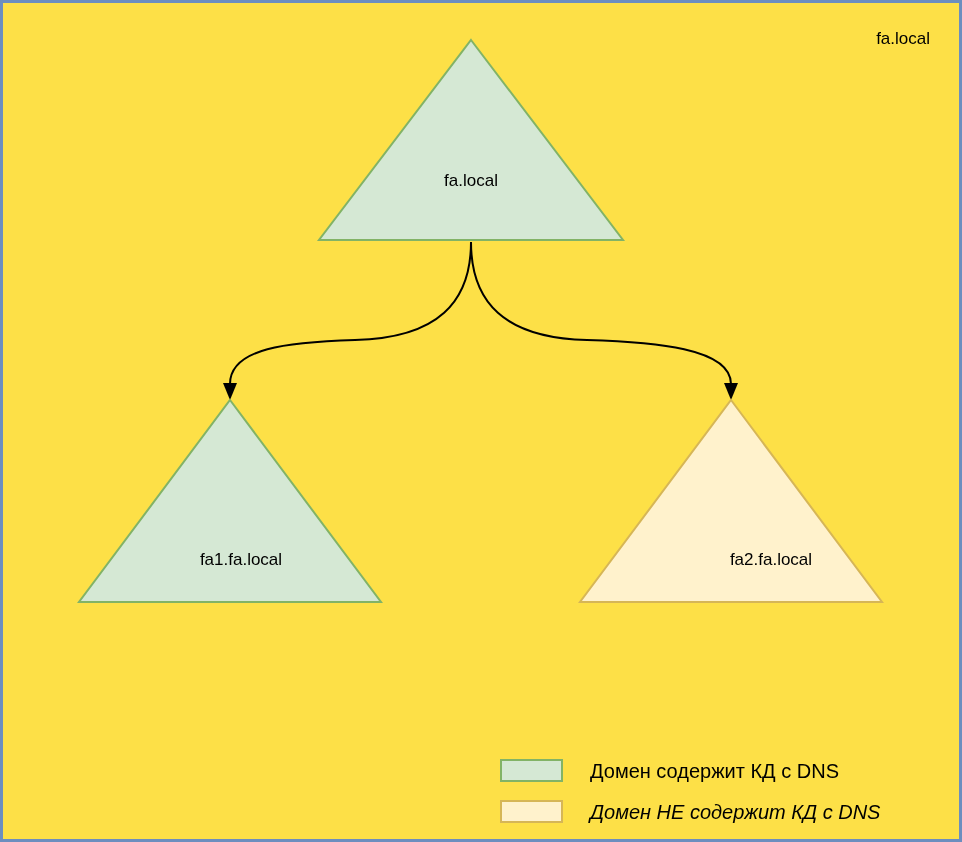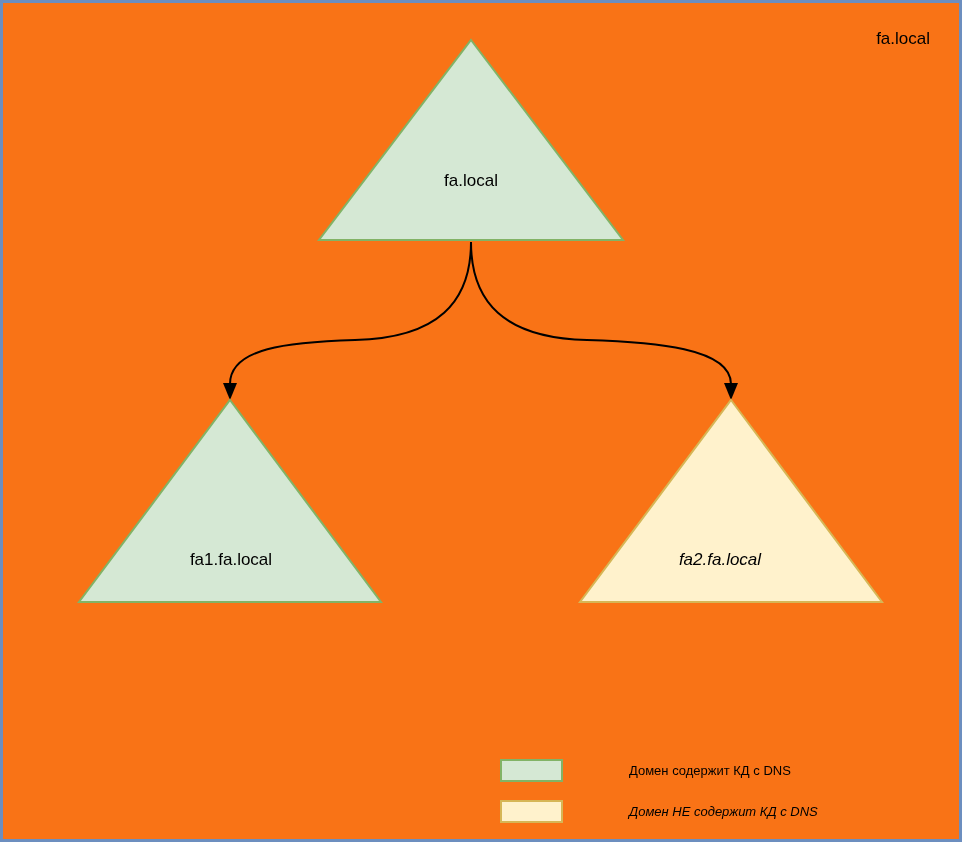--- a/index.html
+++ b/index.html
@@ -43,35 +43,34 @@
     white-space: nowrap;
     color: #000000;
     font-size: 17px;
     line-height: 1.2;
   }
   .legend-label {
     position: absolute;
     left: 590px;
     white-space: nowrap;
     color: #000000;
-    font-size: 13px;
+    font-size: 20px;
     line-height: 1.2;
     transform: translateY(-50%);
-    margin-left: 39px;
   }
   .node-label-root  { left: 471px; top: 181px; }
-  .node-label-left  { left: 231px; top: 560px; }
-  .node-label-right { left: 720px; top: 560px; font-style: italic; }
+  .node-label-left  { left: 241px; top: 560px; }
+  .node-label-right { left: 771px; top: 560px; }
   .legend-label-1 { top: 771px; }
   .legend-label-2 { top: 812px; font-style: italic; }
 </style>
 </head>
 <body>
 
-<div class="canvas" style="background: #f97316;">
+<div class="canvas" style="background: #fde047;">
 
   <svg class="diagram" viewBox="0 0 962 842">
 
     <polygon points="471,40 623,240 319,240" stroke-width="2" fill="#d5e8d4" stroke="#82b366"></polygon>
 
     <path d="M 471 242 C 471 302 438 338 355 340 C 288 342 230 348 230 384" fill="none" stroke-width="2" stroke="#000000"></path>
     <polygon points="230,400 223,383 237,383" fill="#000000"></polygon>
 
     <path d="M 471 242 C 471 302 504 338 587 340 C 654 342 731 348 731 384" fill="none" stroke-width="2" stroke="#000000"></path>
     <polygon points="731,400 724,383 738,383" fill="#000000"></polygon>

